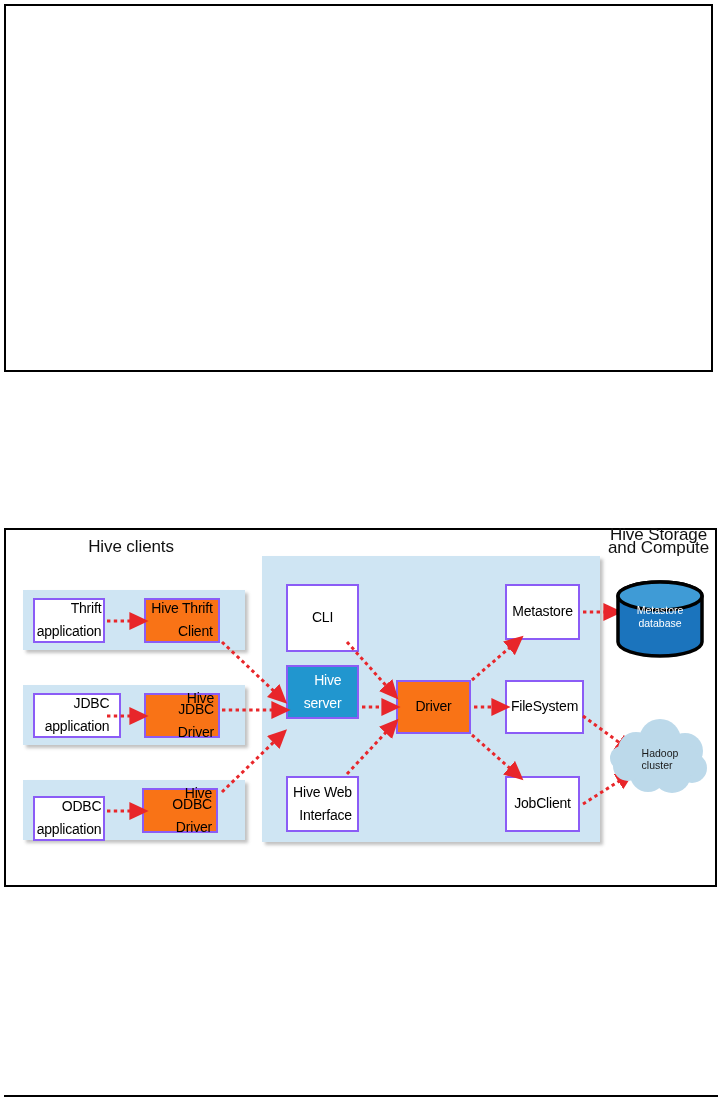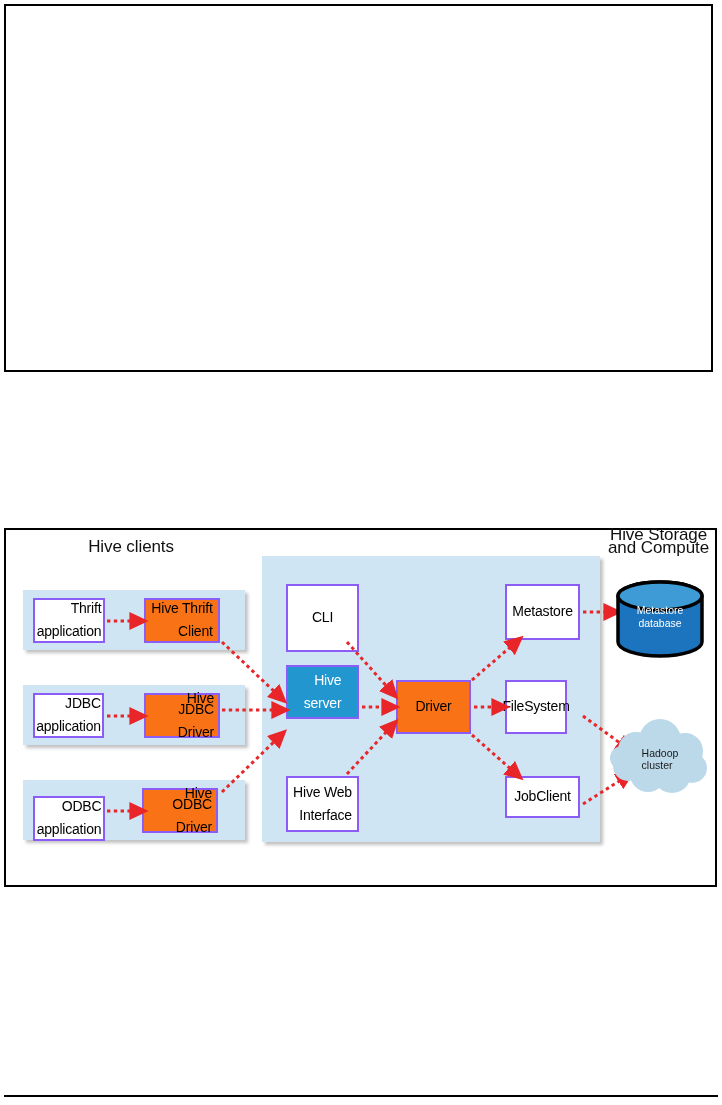--- a/index.html
+++ b/index.html
@@ -73,21 +73,21 @@
           <span>application</span>
         </span>
       </div>
       <div class="node orange" style="left:138px;top:68px;width:76px;height:45px;">
         <span>
           <span>Hive Thrift</span><br>
           <span>Client</span>
         </span>
       </div>
 
-      <div class="node white" style="left:27px;top:163px;width:71px;height:45px;">
+      <div class="node white" style="left:27px;top:163px;width:88px;height:45px;">
         <span>
           <span>JDBC</span><br>
           <span>application</span>
         </span>
       </div>
       <div class="node orange" style="left:138px;top:163px;width:76px;height:45px;">
         <span>
           <span>Hive JDBC</span><br>
           <span>Driver</span>
         </span>
@@ -125,25 +125,25 @@
       </div>
 
       <div class="node orange" style="left:390px;top:150px;width:75px;height:54px;">
         <span>Driver</span>
       </div>
 
       <div class="node white" style="left:499px;top:54px;width:75px;height:56px;">
         <span>Metastore</span>
       </div>
 
-      <div class="node white" style="left:499px;top:150px;width:62px;height:54px;">
+      <div class="node white" style="left:499px;top:150px;width:79px;height:54px;">
         <span>FileSystem</span>
       </div>
 
-      <div class="node white" style="left:499px;top:246px;width:75px;height:42px;">
+      <div class="node white" style="left:499px;top:246px;width:75px;height:56px;">
         <span>JobClient</span>
       </div>
 
       <div id="metastore-db" style="left:608px;top:50px;width:92px;height:78px;">
         <svg width="92" height="78" viewBox="0 0 92 78">
           <path d="M4,16 a42,14 0 0 1 84,0 L88,62 a42,14 0 0 1 -84,0 Z" fill="#1b74bd" stroke="#000" stroke-width="3.5" stroke-linejoin="round"></path>
           <ellipse cx="46" cy="16" rx="42" ry="14" fill="#3f9bd6" stroke="#000" stroke-width="3.5"></ellipse>
         </svg>
         <div class="cyl-label">
           <div>Metastore</div>

